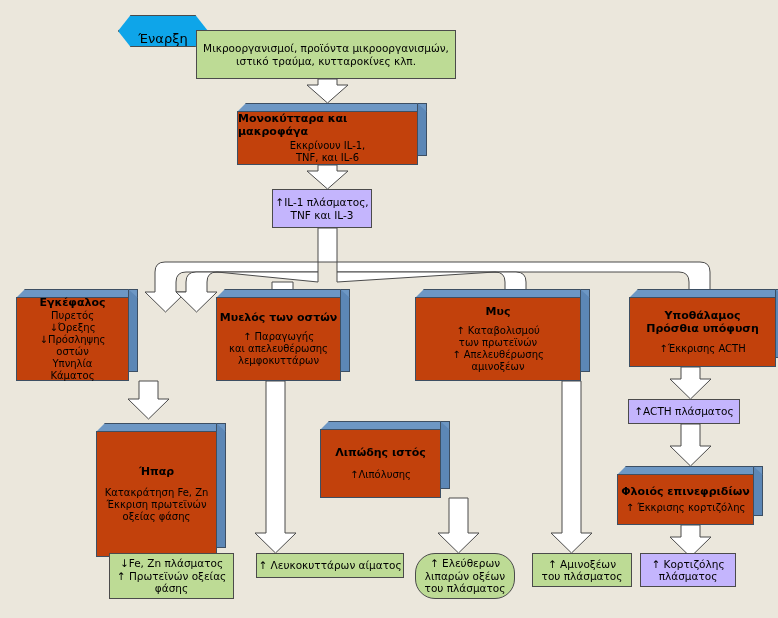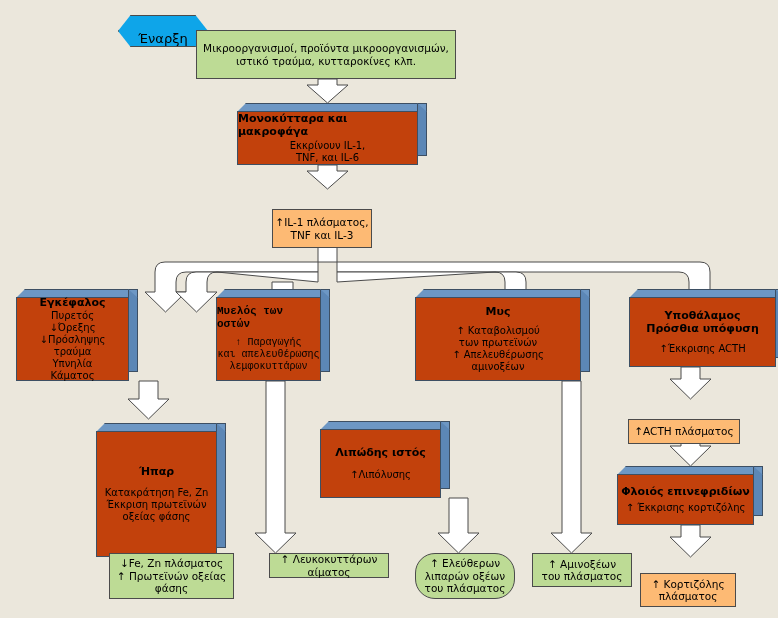--- a/index.html
+++ b/index.html
@@ -16,21 +16,21 @@
   .node{position:absolute;box-sizing:border-box;}
 
   
   .flat{
     border:1px solid #4b4b4b;
     display:flex;align-items:center;justify-content:center;
     text-align:center;
     line-height:1.18;
   }
   .green{background:#bddb95;}
-  .salmon{background:#fdba74;margin-top:20px;}
+  .salmon{background:#c4b5fd;}
 
   
   .box3d{}
   .box3d .face{
     position:absolute;left:0;top:8px;right:9px;bottom:0;
     background:#c2410c;
     border:1px solid #3d4f63;
     box-sizing:border-box;
     display:flex;flex-direction:column;
     align-items:center;justify-content:center;
@@ -147,27 +147,27 @@
   </div>
 
   <div class="node box3d" style="left:16px;top:289px;width:122px;height:92px;">
     <div class="top"></div>
     <div class="side"></div>
     <div class="face">
       <div class="titleline">Εγκέφαλος</div>
       <div class="bodyline">Πυρετός</div>
       <div class="bodyline">↓Όρεξης</div>
       <div class="bodyline">↓Πρόσληψης</div>
-      <div class="bodyline">τραύμα</div>
+      <div class="bodyline">οστών</div>
       <div class="bodyline">Υπνηλία</div>
       <div class="bodyline">Κάματος</div>
     </div>
   </div>
 
-  <div class="node box3d" style="left:216px;top:289px;width:114px;height:92px;font-family:Liberation Mono, monospace;">
+  <div class="node box3d" style="left:216px;top:289px;width:134px;height:92px;">
     <div class="top"></div>
     <div class="side"></div>
     <div class="face">
       <div class="titleline">Μυελός των οστών</div>
       <div style="height:6px"></div>
       <div class="bodyline">↑ Παραγωγής</div>
       <div class="bodyline">και απελευθέρωσης</div>
       <div class="bodyline">λεμφοκυττάρων</div>
     </div>
   </div>
@@ -233,21 +233,21 @@
   </div>
 
   <div class="node flat green t105" style="left:109px;top:553px;width:125px;height:46px;">
     <div>
       <div>↓Fe, Zn πλάσματος</div>
       <div>↑ Πρωτεϊνών οξείας</div>
       <div>φάσης</div>
     </div>
   </div>
 
-  <div class="node flat green t105" style="left:269px;top:553px;width:120px;height:25px;">
+  <div class="node flat green t105" style="left:256px;top:553px;width:148px;height:25px;">
     <div>↑ Λευκοκυττάρων αίματος</div>
   </div>
 
   <div class="node flat green t105" style="left:415px;top:553px;width:100px;height:46px;border-radius:20px;">
     <div>
       <div>↑ Ελεύθερων</div>
       <div>λιπαρών οξέων</div>
       <div>του πλάσματος</div>
     </div>
   </div>

